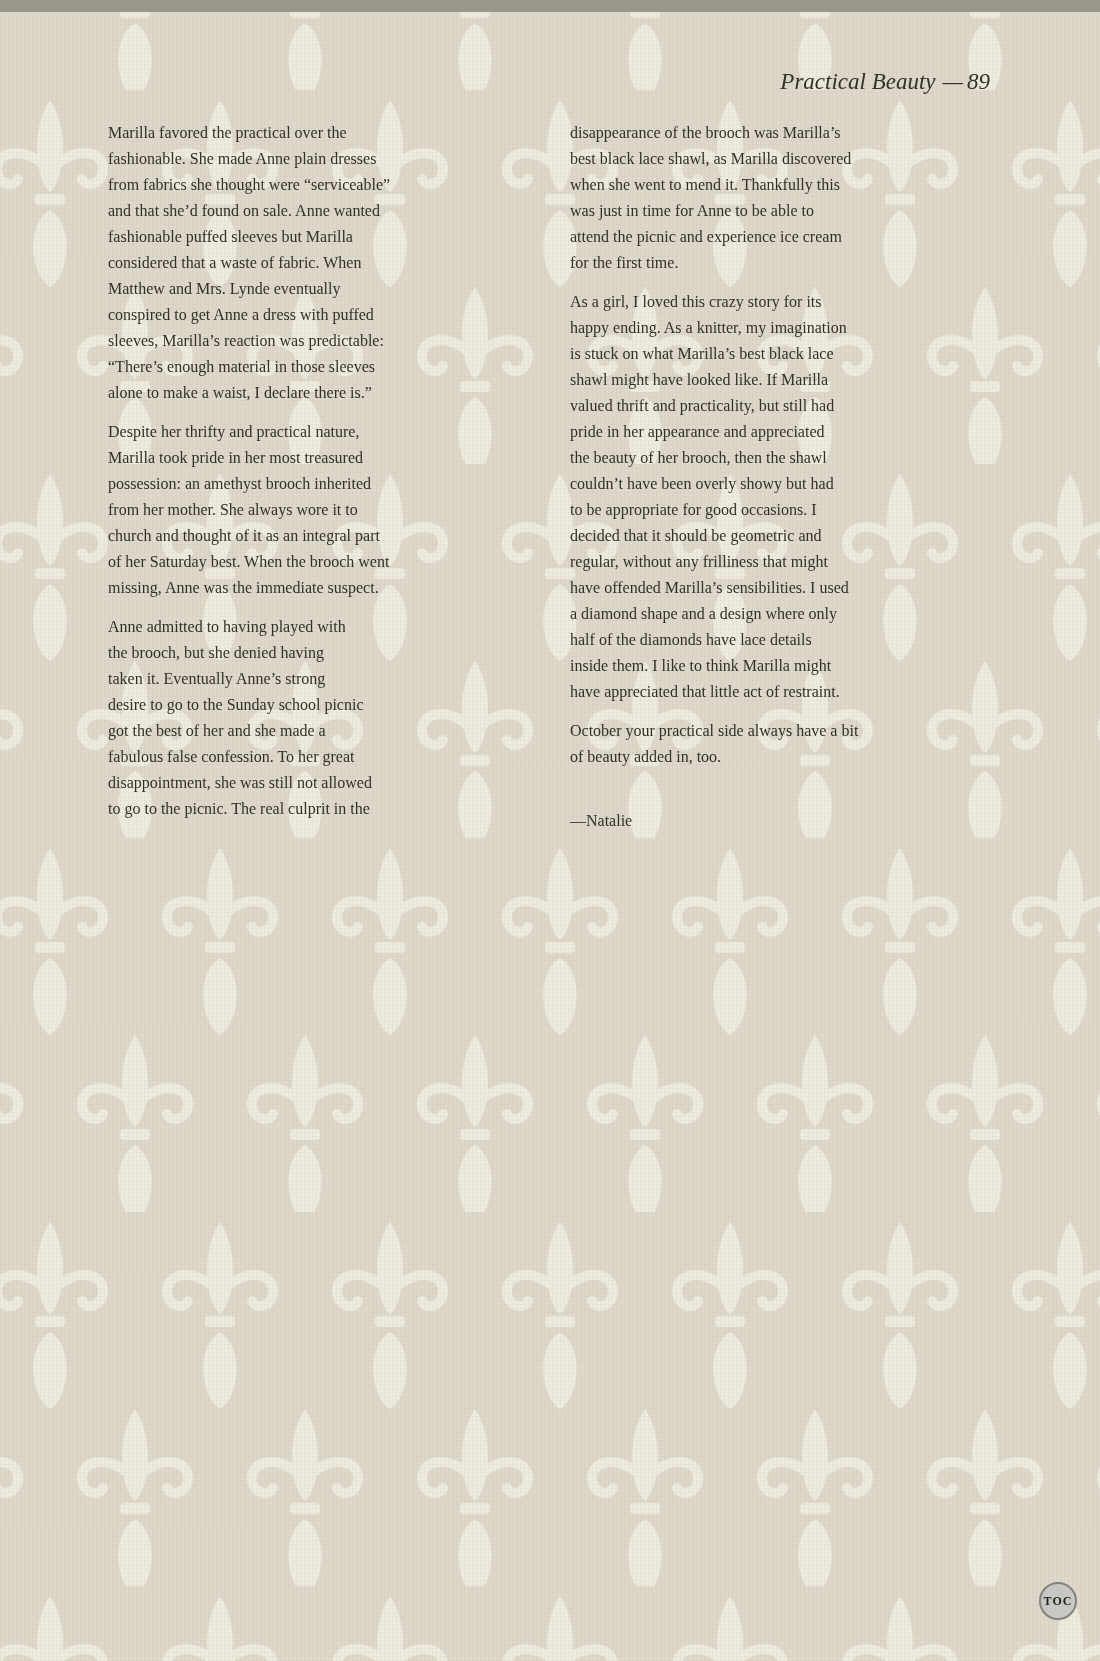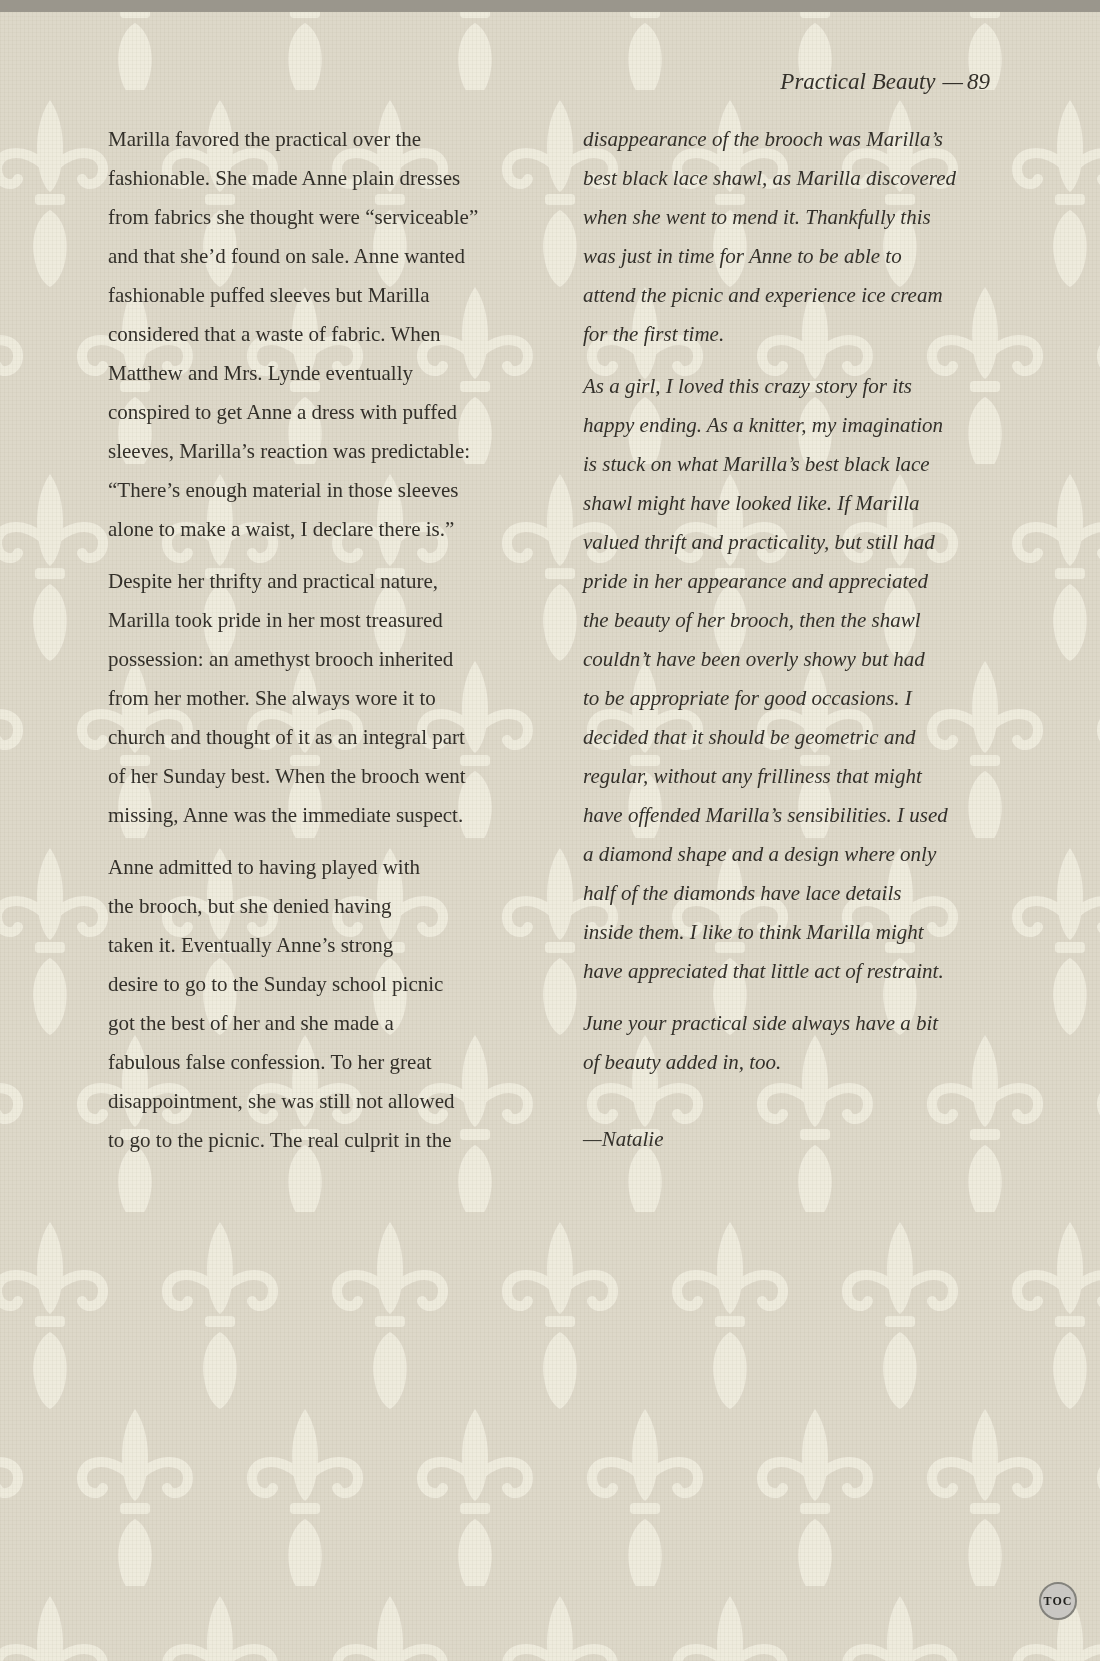--- a/index.html
+++ b/index.html
@@ -38,26 +38,26 @@
     font-size:23px;
     color:var(--text,#33302a);
     white-space:nowrap;
   }
   .hdr-dash{margin:0 4px 0 7px;}
 
   .col{
     position:absolute;
     z-index:3;
     top:108px;
-    font-size:21px;
-    line-height:39px;
+    font-size:16px;
+    line-height:26px;
     color:var(--text,#33302a);
   }
   .col-left{left:108px; width:430px;}
-  .col-right{left:583px; width:418px;font-style:italic;}
+  .col-right{left:570px; width:418px;}
   .col p{margin:0 0 13px 0; white-space:pre-line;}
   .signature{
     margin-top:38px !important;
     white-space:nowrap;
   }
 
   .toc-button{
     position:absolute;
     z-index:3;
     left:1039px;
@@ -127,21 +127,21 @@
 Matthew and Mrs. Lynde eventually
 conspired to get Anne a dress with puffed
 sleeves, Marilla’s reaction was predictable:
 “There’s enough material in those sleeves
 alone to make a waist, I declare there is.”</p>
     <p>Despite her thrifty and practical nature,
 Marilla took pride in her most treasured
 possession: an amethyst brooch inherited
 from her mother. She always wore it to
 church and thought of it as an integral part
-of her Sunday best. When the brooch went
+of her Saturday best. When the brooch went
 missing, Anne was the immediate suspect.</p>
     <p>Anne admitted to having played with
 the brooch, but she denied having
 taken it. Eventually Anne’s strong
 desire to go to the Sunday school picnic
 got the best of her and she made a
 fabulous false confession. To her great
 disappointment, she was still not allowed
 to go to the picnic. The real culprit in the</p>
   </div>
@@ -162,21 +162,21 @@
 the beauty of her brooch, then the shawl
 couldn’t have been overly showy but had
 to be appropriate for good occasions. I
 decided that it should be geometric and
 regular, without any frilliness that might
 have offended Marilla’s sensibilities. I used
 a diamond shape and a design where only
 half of the diamonds have lace details
 inside them. I like to think Marilla might
 have appreciated that little act of restraint.</p>
-    <p>June your practical side always have a bit
+    <p>October your practical side always have a bit
 of beauty added in, too.</p>
     <p class="signature">—Natalie</p>
   </div>
 
   <button class="toc-button">
     <span>TOC</span>
   </button>
 
 </div>
 

